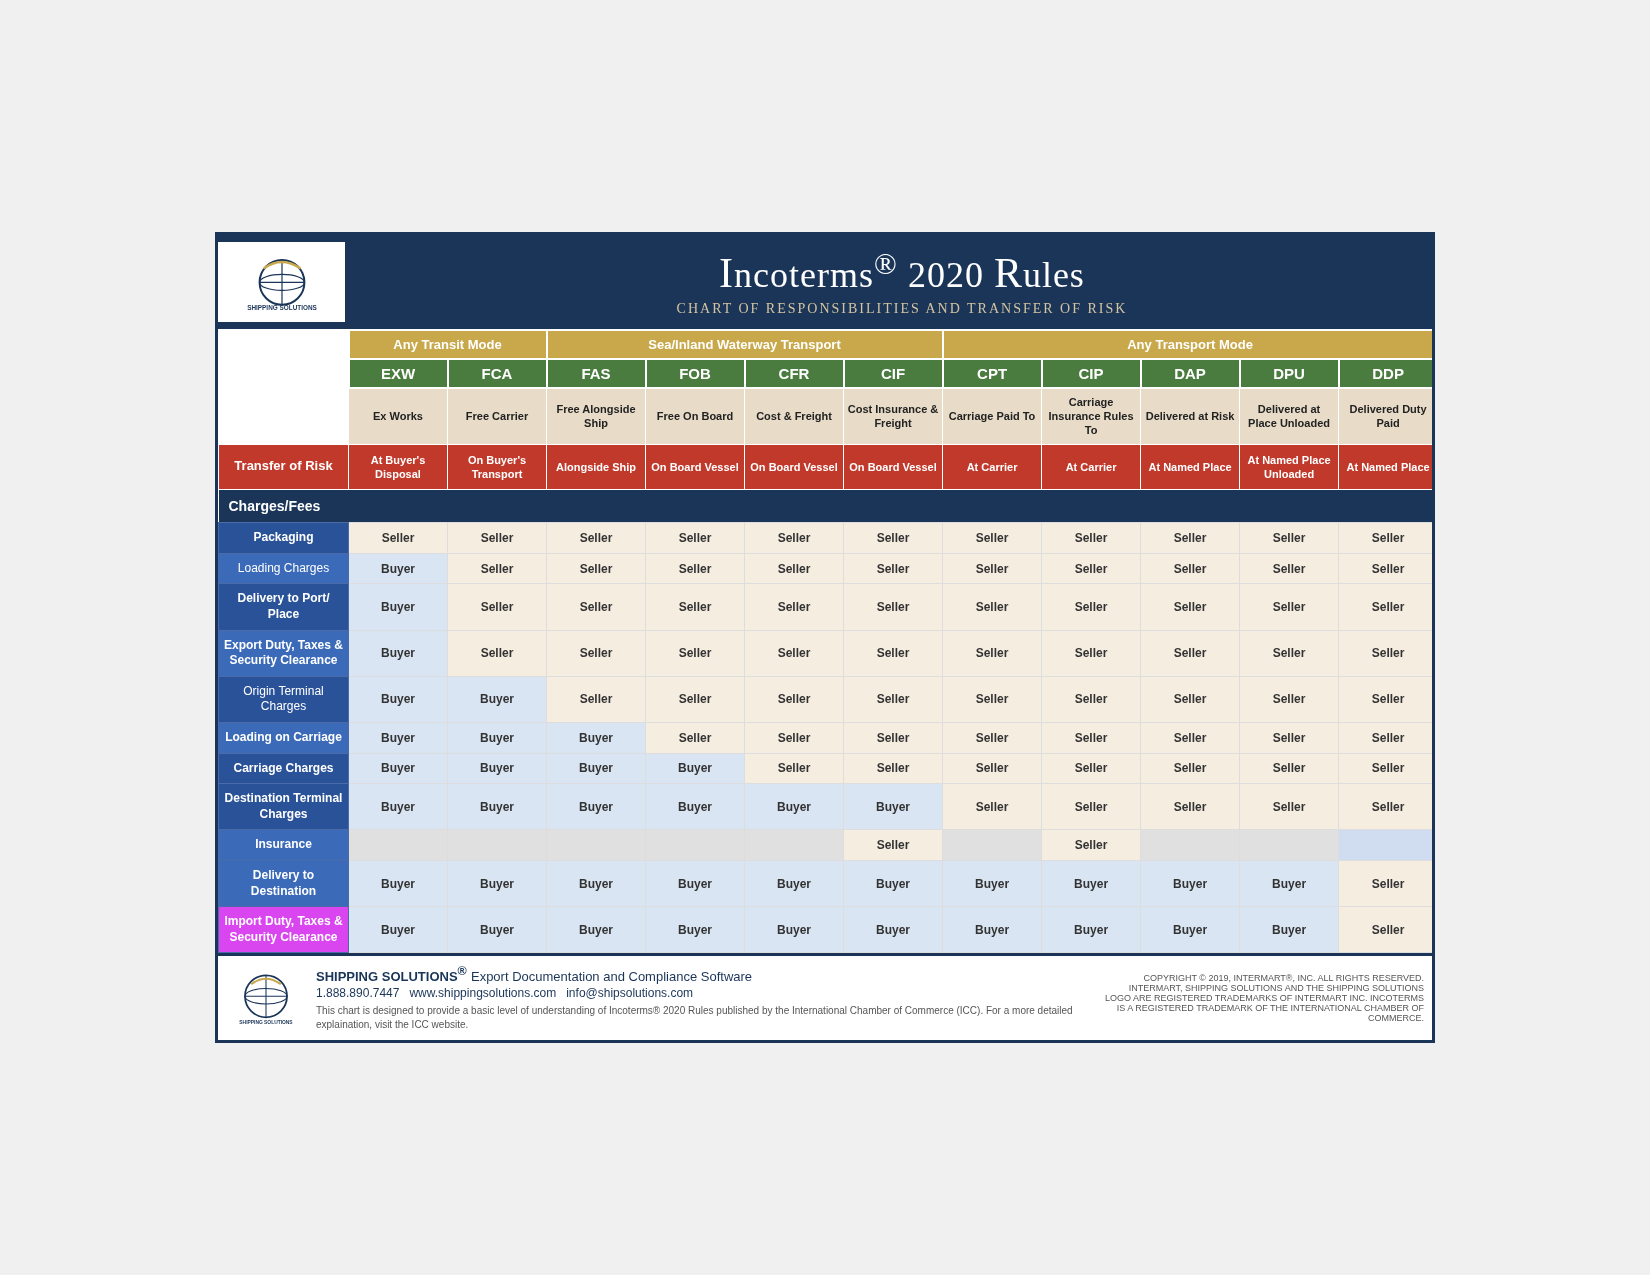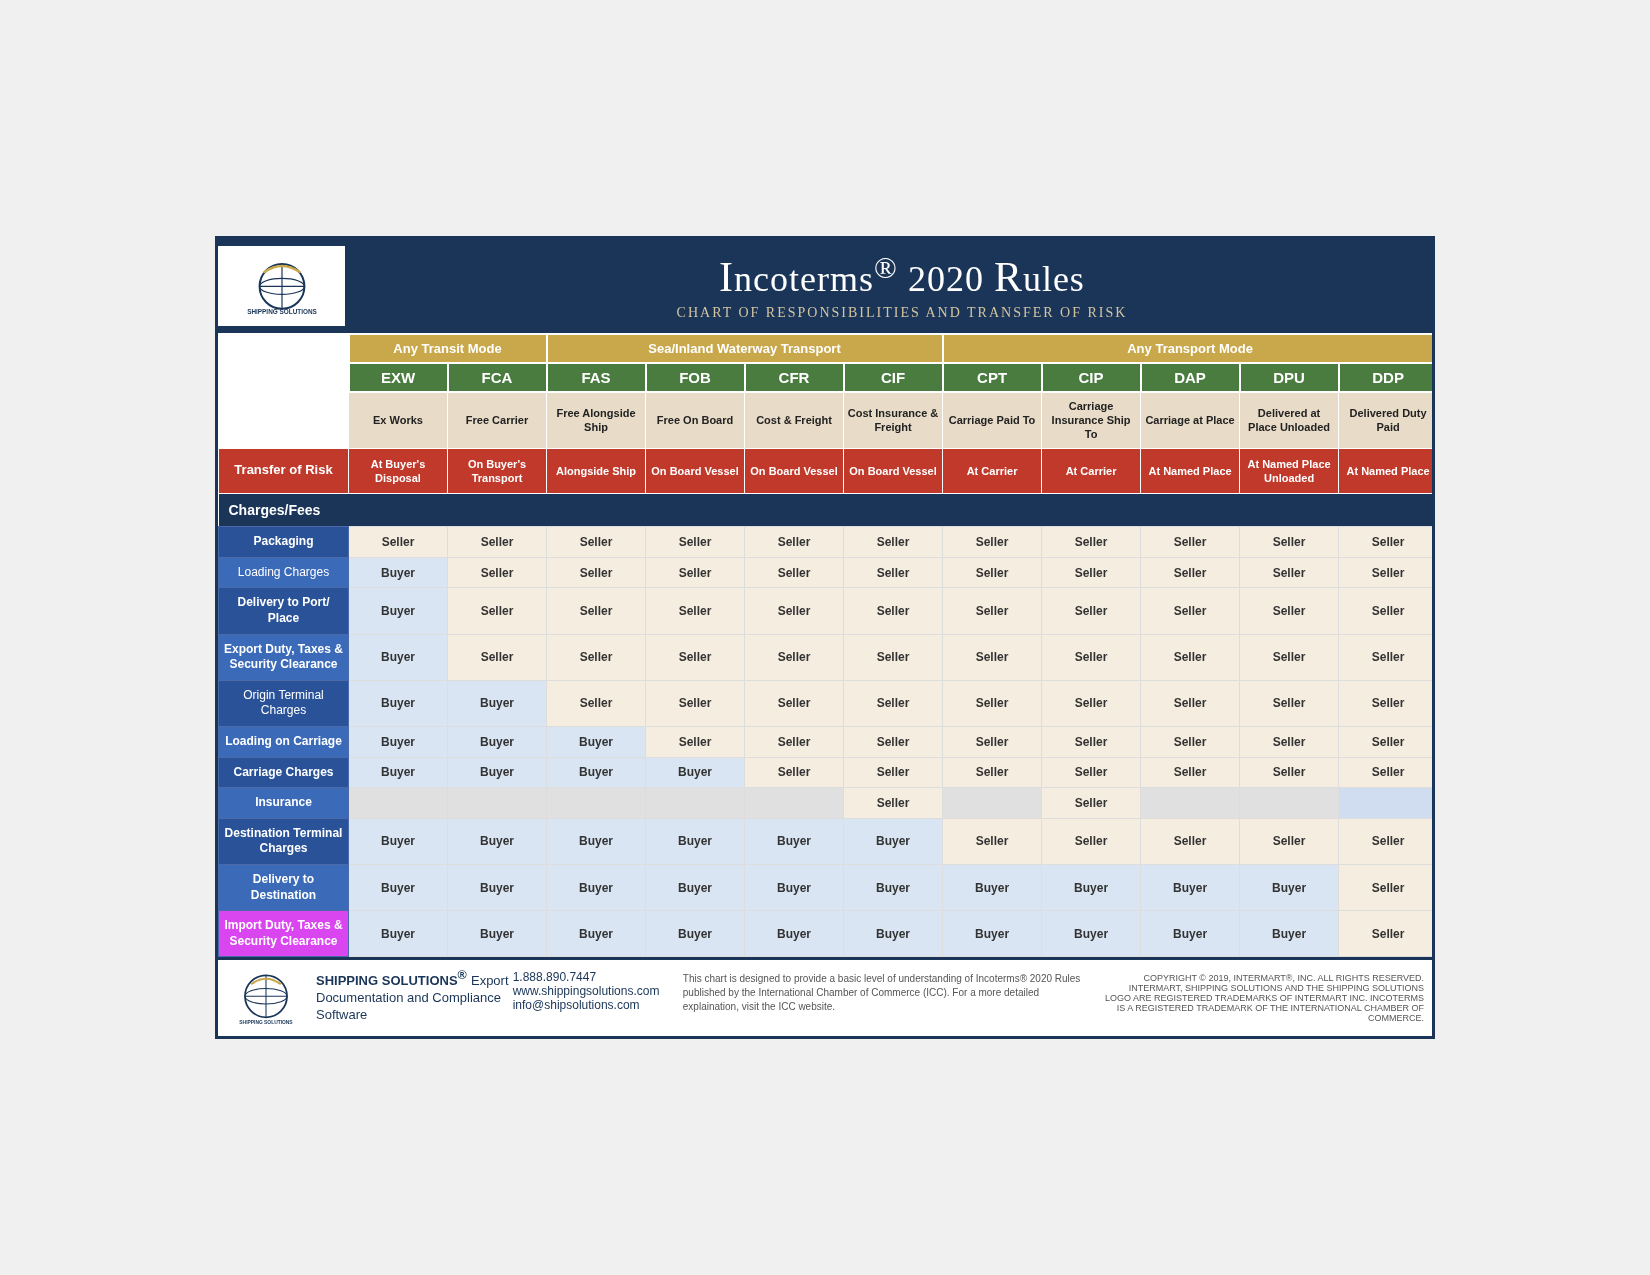--- a/index.html
+++ b/index.html
@@ -184,21 +184,21 @@
     .footer-logo {
       width: 80px;
       min-width: 80px;
       display: flex;
       align-items: center;
       justify-content: center;
     }
     .footer-center {
       flex: 1;
       display: flex;
-      flex-direction: row;
+      flex-direction: column;
       justify-content: flex-end;
     }
     .footer-company {
       font-size: 15px;
       font-weight: bold;
       color: #1a3558;
     }
     .footer-company span {
       color: #1a3558;
       font-size: 13px;
@@ -301,22 +301,22 @@
 
       <tr class="row-desc">
         <td class="label-col" style="background:#fff;"></td>
         <td>Ex Works</td>
         <td>Free Carrier</td>
         <td>Free Alongside Ship</td>
         <td>Free On Board</td>
         <td>Cost &amp; Freight</td>
         <td>Cost Insurance &amp; Freight</td>
         <td>Carriage Paid To</td>
-        <td>Carriage Insurance Ship To</td>
-        <td>Carriage at Place</td>
+        <td>Carriage Insurance Rules To</td>
+        <td>Delivered at Risk</td>
         <td>Delivered at Place Unloaded</td>
         <td>Delivered Duty Paid</td>
       </tr>
 
       <tr class="row-risk">
         <td class="label-col" style="background:#c0392b;color:#fff;font-weight:bold;font-size:13px;text-align:center;padding:8px 5px;">Transfer of Risk</td>
         <td>At Buyer's Disposal</td>
         <td>On Buyer's Transport</td>
         <td>Alongside Ship</td>
         <td>On Board Vessel</td>
@@ -427,46 +427,46 @@
             <td style="background: rgb(217, 229, 243); text-align: center; font-size: 12px; font-weight: bold; padding: 7px 3px; border: 1px solid rgb(221, 221, 221); vertical-align: middle; color: rgb(51, 51, 51);">Buyer</td>
             <td style="background: rgb(245, 237, 224); text-align: center; font-size: 12px; font-weight: bold; padding: 7px 3px; border: 1px solid rgb(221, 221, 221); vertical-align: middle; color: rgb(51, 51, 51);">Seller</td>
             <td style="background: rgb(245, 237, 224); text-align: center; font-size: 12px; font-weight: bold; padding: 7px 3px; border: 1px solid rgb(221, 221, 221); vertical-align: middle; color: rgb(51, 51, 51);">Seller</td>
             <td style="background: rgb(245, 237, 224); text-align: center; font-size: 12px; font-weight: bold; padding: 7px 3px; border: 1px solid rgb(221, 221, 221); vertical-align: middle; color: rgb(51, 51, 51);">Seller</td>
             <td style="background: rgb(245, 237, 224); text-align: center; font-size: 12px; font-weight: bold; padding: 7px 3px; border: 1px solid rgb(221, 221, 221); vertical-align: middle; color: rgb(51, 51, 51);">Seller</td>
             <td style="background: rgb(245, 237, 224); text-align: center; font-size: 12px; font-weight: bold; padding: 7px 3px; border: 1px solid rgb(221, 221, 221); vertical-align: middle; color: rgb(51, 51, 51);">Seller</td>
             <td style="background: rgb(245, 237, 224); text-align: center; font-size: 12px; font-weight: bold; padding: 7px 3px; border: 1px solid rgb(221, 221, 221); vertical-align: middle; color: rgb(51, 51, 51);">Seller</td>
             <td style="background: rgb(245, 237, 224); text-align: center; font-size: 12px; font-weight: bold; padding: 7px 3px; border: 1px solid rgb(221, 221, 221); vertical-align: middle; color: rgb(51, 51, 51);">Seller</td>
           </tr>
           <tr class="row-data">
+            <td class="label-col" style="background: rgb(42, 82, 152); color: rgb(255, 255, 255); text-align: center; font-size: 12px; font-weight: bold; padding: 7px 5px; line-height: 1.3; border: 1px solid rgb(74, 106, 170);">Destination Terminal Charges</td>
+            <td style="background: rgb(217, 229, 243); text-align: center; font-size: 12px; font-weight: bold; padding: 7px 3px; border: 1px solid rgb(221, 221, 221); vertical-align: middle; color: rgb(51, 51, 51);">Buyer</td>
+            <td style="background: rgb(217, 229, 243); text-align: center; font-size: 12px; font-weight: bold; padding: 7px 3px; border: 1px solid rgb(221, 221, 221); vertical-align: middle; color: rgb(51, 51, 51);">Buyer</td>
+            <td style="background: rgb(217, 229, 243); text-align: center; font-size: 12px; font-weight: bold; padding: 7px 3px; border: 1px solid rgb(221, 221, 221); vertical-align: middle; color: rgb(51, 51, 51);">Buyer</td>
+            <td style="background: rgb(217, 229, 243); text-align: center; font-size: 12px; font-weight: bold; padding: 7px 3px; border: 1px solid rgb(221, 221, 221); vertical-align: middle; color: rgb(51, 51, 51);">Buyer</td>
+            <td style="background: rgb(217, 229, 243); text-align: center; font-size: 12px; font-weight: bold; padding: 7px 3px; border: 1px solid rgb(221, 221, 221); vertical-align: middle; color: rgb(51, 51, 51);">Buyer</td>
+            <td style="background: rgb(217, 229, 243); text-align: center; font-size: 12px; font-weight: bold; padding: 7px 3px; border: 1px solid rgb(221, 221, 221); vertical-align: middle; color: rgb(51, 51, 51);">Buyer</td>
+            <td style="background: rgb(245, 237, 224); text-align: center; font-size: 12px; font-weight: bold; padding: 7px 3px; border: 1px solid rgb(221, 221, 221); vertical-align: middle; color: rgb(51, 51, 51);">Seller</td>
+            <td style="background: rgb(245, 237, 224); text-align: center; font-size: 12px; font-weight: bold; padding: 7px 3px; border: 1px solid rgb(221, 221, 221); vertical-align: middle; color: rgb(51, 51, 51);">Seller</td>
+            <td style="background: rgb(245, 237, 224); text-align: center; font-size: 12px; font-weight: bold; padding: 7px 3px; border: 1px solid rgb(221, 221, 221); vertical-align: middle; color: rgb(51, 51, 51);">Seller</td>
+            <td style="background: rgb(245, 237, 224); text-align: center; font-size: 12px; font-weight: bold; padding: 7px 3px; border: 1px solid rgb(221, 221, 221); vertical-align: middle; color: rgb(51, 51, 51);">Seller</td>
+            <td style="background: rgb(245, 237, 224); text-align: center; font-size: 12px; font-weight: bold; padding: 7px 3px; border: 1px solid rgb(221, 221, 221); vertical-align: middle; color: rgb(51, 51, 51);">Seller</td>
+          </tr>
+          <tr class="row-data">
             <td class="label-col" style="background: rgb(58, 106, 184); color: rgb(255, 255, 255); text-align: center; font-size: 12px; font-weight: bold; padding: 7px 5px; line-height: 1.3; border: 1px solid rgb(74, 106, 170);">Insurance</td>
             <td style="background: rgb(224, 224, 224); text-align: center; font-size: 12px; font-weight: bold; padding: 7px 3px; border: 1px solid rgb(221, 221, 221); vertical-align: middle; color: rgb(51, 51, 51);"></td>
             <td style="background: rgb(224, 224, 224); text-align: center; font-size: 12px; font-weight: bold; padding: 7px 3px; border: 1px solid rgb(221, 221, 221); vertical-align: middle; color: rgb(51, 51, 51);"></td>
             <td style="background: rgb(224, 224, 224); text-align: center; font-size: 12px; font-weight: bold; padding: 7px 3px; border: 1px solid rgb(221, 221, 221); vertical-align: middle; color: rgb(51, 51, 51);"></td>
             <td style="background: rgb(224, 224, 224); text-align: center; font-size: 12px; font-weight: bold; padding: 7px 3px; border: 1px solid rgb(221, 221, 221); vertical-align: middle; color: rgb(51, 51, 51);"></td>
             <td style="background: rgb(224, 224, 224); text-align: center; font-size: 12px; font-weight: bold; padding: 7px 3px; border: 1px solid rgb(221, 221, 221); vertical-align: middle; color: rgb(51, 51, 51);"></td>
             <td style="background: rgb(245, 237, 224); text-align: center; font-size: 12px; font-weight: bold; padding: 7px 3px; border: 1px solid rgb(221, 221, 221); vertical-align: middle; color: rgb(51, 51, 51);">Seller</td>
             <td style="background: rgb(224, 224, 224); text-align: center; font-size: 12px; font-weight: bold; padding: 7px 3px; border: 1px solid rgb(221, 221, 221); vertical-align: middle; color: rgb(51, 51, 51);"></td>
             <td style="background: rgb(245, 237, 224); text-align: center; font-size: 12px; font-weight: bold; padding: 7px 3px; border: 1px solid rgb(221, 221, 221); vertical-align: middle; color: rgb(51, 51, 51);">Seller</td>
             <td style="background: rgb(224, 224, 224); text-align: center; font-size: 12px; font-weight: bold; padding: 7px 3px; border: 1px solid rgb(221, 221, 221); vertical-align: middle; color: rgb(51, 51, 51);"></td>
             <td style="background: rgb(224, 224, 224); text-align: center; font-size: 12px; font-weight: bold; padding: 7px 3px; border: 1px solid rgb(221, 221, 221); vertical-align: middle; color: rgb(51, 51, 51);"></td>
             <td style="background: rgb(208, 221, 240); text-align: center; font-size: 12px; font-weight: bold; padding: 7px 3px; border: 1px solid rgb(221, 221, 221); vertical-align: middle; color: rgb(51, 51, 51);"></td>
-          </tr>
-          <tr class="row-data">
-            <td class="label-col" style="background: rgb(42, 82, 152); color: rgb(255, 255, 255); text-align: center; font-size: 12px; font-weight: bold; padding: 7px 5px; line-height: 1.3; border: 1px solid rgb(74, 106, 170);">Destination Terminal Charges</td>
-            <td style="background: rgb(217, 229, 243); text-align: center; font-size: 12px; font-weight: bold; padding: 7px 3px; border: 1px solid rgb(221, 221, 221); vertical-align: middle; color: rgb(51, 51, 51);">Buyer</td>
-            <td style="background: rgb(217, 229, 243); text-align: center; font-size: 12px; font-weight: bold; padding: 7px 3px; border: 1px solid rgb(221, 221, 221); vertical-align: middle; color: rgb(51, 51, 51);">Buyer</td>
-            <td style="background: rgb(217, 229, 243); text-align: center; font-size: 12px; font-weight: bold; padding: 7px 3px; border: 1px solid rgb(221, 221, 221); vertical-align: middle; color: rgb(51, 51, 51);">Buyer</td>
-            <td style="background: rgb(217, 229, 243); text-align: center; font-size: 12px; font-weight: bold; padding: 7px 3px; border: 1px solid rgb(221, 221, 221); vertical-align: middle; color: rgb(51, 51, 51);">Buyer</td>
-            <td style="background: rgb(217, 229, 243); text-align: center; font-size: 12px; font-weight: bold; padding: 7px 3px; border: 1px solid rgb(221, 221, 221); vertical-align: middle; color: rgb(51, 51, 51);">Buyer</td>
-            <td style="background: rgb(217, 229, 243); text-align: center; font-size: 12px; font-weight: bold; padding: 7px 3px; border: 1px solid rgb(221, 221, 221); vertical-align: middle; color: rgb(51, 51, 51);">Buyer</td>
-            <td style="background: rgb(245, 237, 224); text-align: center; font-size: 12px; font-weight: bold; padding: 7px 3px; border: 1px solid rgb(221, 221, 221); vertical-align: middle; color: rgb(51, 51, 51);">Seller</td>
-            <td style="background: rgb(245, 237, 224); text-align: center; font-size: 12px; font-weight: bold; padding: 7px 3px; border: 1px solid rgb(221, 221, 221); vertical-align: middle; color: rgb(51, 51, 51);">Seller</td>
-            <td style="background: rgb(245, 237, 224); text-align: center; font-size: 12px; font-weight: bold; padding: 7px 3px; border: 1px solid rgb(221, 221, 221); vertical-align: middle; color: rgb(51, 51, 51);">Seller</td>
-            <td style="background: rgb(245, 237, 224); text-align: center; font-size: 12px; font-weight: bold; padding: 7px 3px; border: 1px solid rgb(221, 221, 221); vertical-align: middle; color: rgb(51, 51, 51);">Seller</td>
-            <td style="background: rgb(245, 237, 224); text-align: center; font-size: 12px; font-weight: bold; padding: 7px 3px; border: 1px solid rgb(221, 221, 221); vertical-align: middle; color: rgb(51, 51, 51);">Seller</td>
           </tr>
           <tr class="row-data">
             <td class="label-col" style="background: rgb(58, 106, 184); color: rgb(255, 255, 255); text-align: center; font-size: 12px; font-weight: bold; padding: 7px 5px; line-height: 1.3; border: 1px solid rgb(74, 106, 170);">Delivery to Destination</td>
             <td style="background: rgb(217, 229, 243); text-align: center; font-size: 12px; font-weight: bold; padding: 7px 3px; border: 1px solid rgb(221, 221, 221); vertical-align: middle; color: rgb(51, 51, 51);">Buyer</td>
             <td style="background: rgb(217, 229, 243); text-align: center; font-size: 12px; font-weight: bold; padding: 7px 3px; border: 1px solid rgb(221, 221, 221); vertical-align: middle; color: rgb(51, 51, 51);">Buyer</td>
             <td style="background: rgb(217, 229, 243); text-align: center; font-size: 12px; font-weight: bold; padding: 7px 3px; border: 1px solid rgb(221, 221, 221); vertical-align: middle; color: rgb(51, 51, 51);">Buyer</td>
             <td style="background: rgb(217, 229, 243); text-align: center; font-size: 12px; font-weight: bold; padding: 7px 3px; border: 1px solid rgb(221, 221, 221); vertical-align: middle; color: rgb(51, 51, 51);">Buyer</td>
             <td style="background: rgb(217, 229, 243); text-align: center; font-size: 12px; font-weight: bold; padding: 7px 3px; border: 1px solid rgb(221, 221, 221); vertical-align: middle; color: rgb(51, 51, 51);">Buyer</td>
             <td style="background: rgb(217, 229, 243); text-align: center; font-size: 12px; font-weight: bold; padding: 7px 3px; border: 1px solid rgb(221, 221, 221); vertical-align: middle; color: rgb(51, 51, 51);">Buyer</td>
             <td style="background: rgb(217, 229, 243); text-align: center; font-size: 12px; font-weight: bold; padding: 7px 3px; border: 1px solid rgb(221, 221, 221); vertical-align: middle; color: rgb(51, 51, 51);">Buyer</td>

